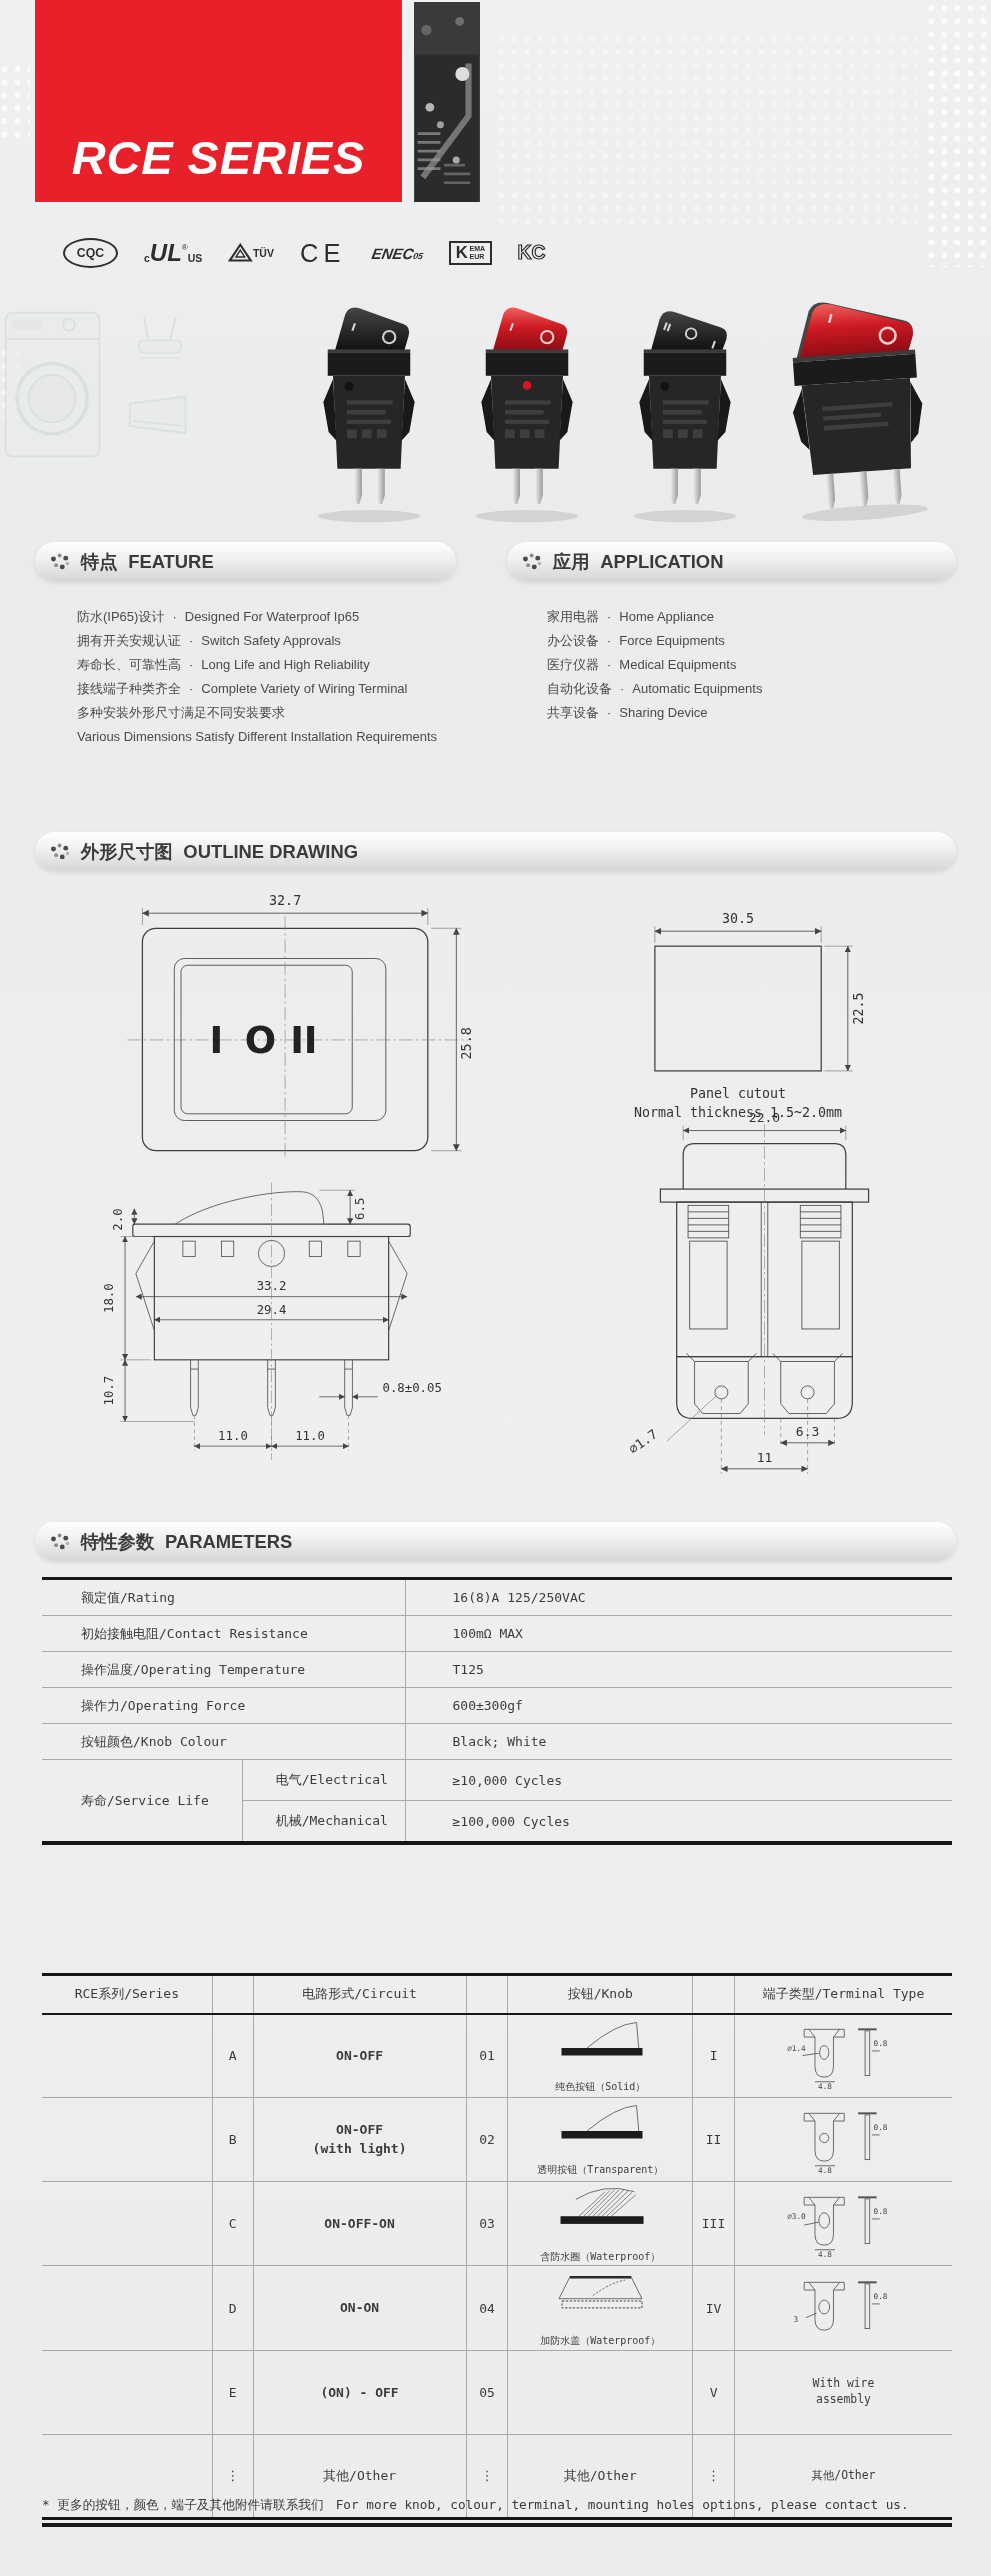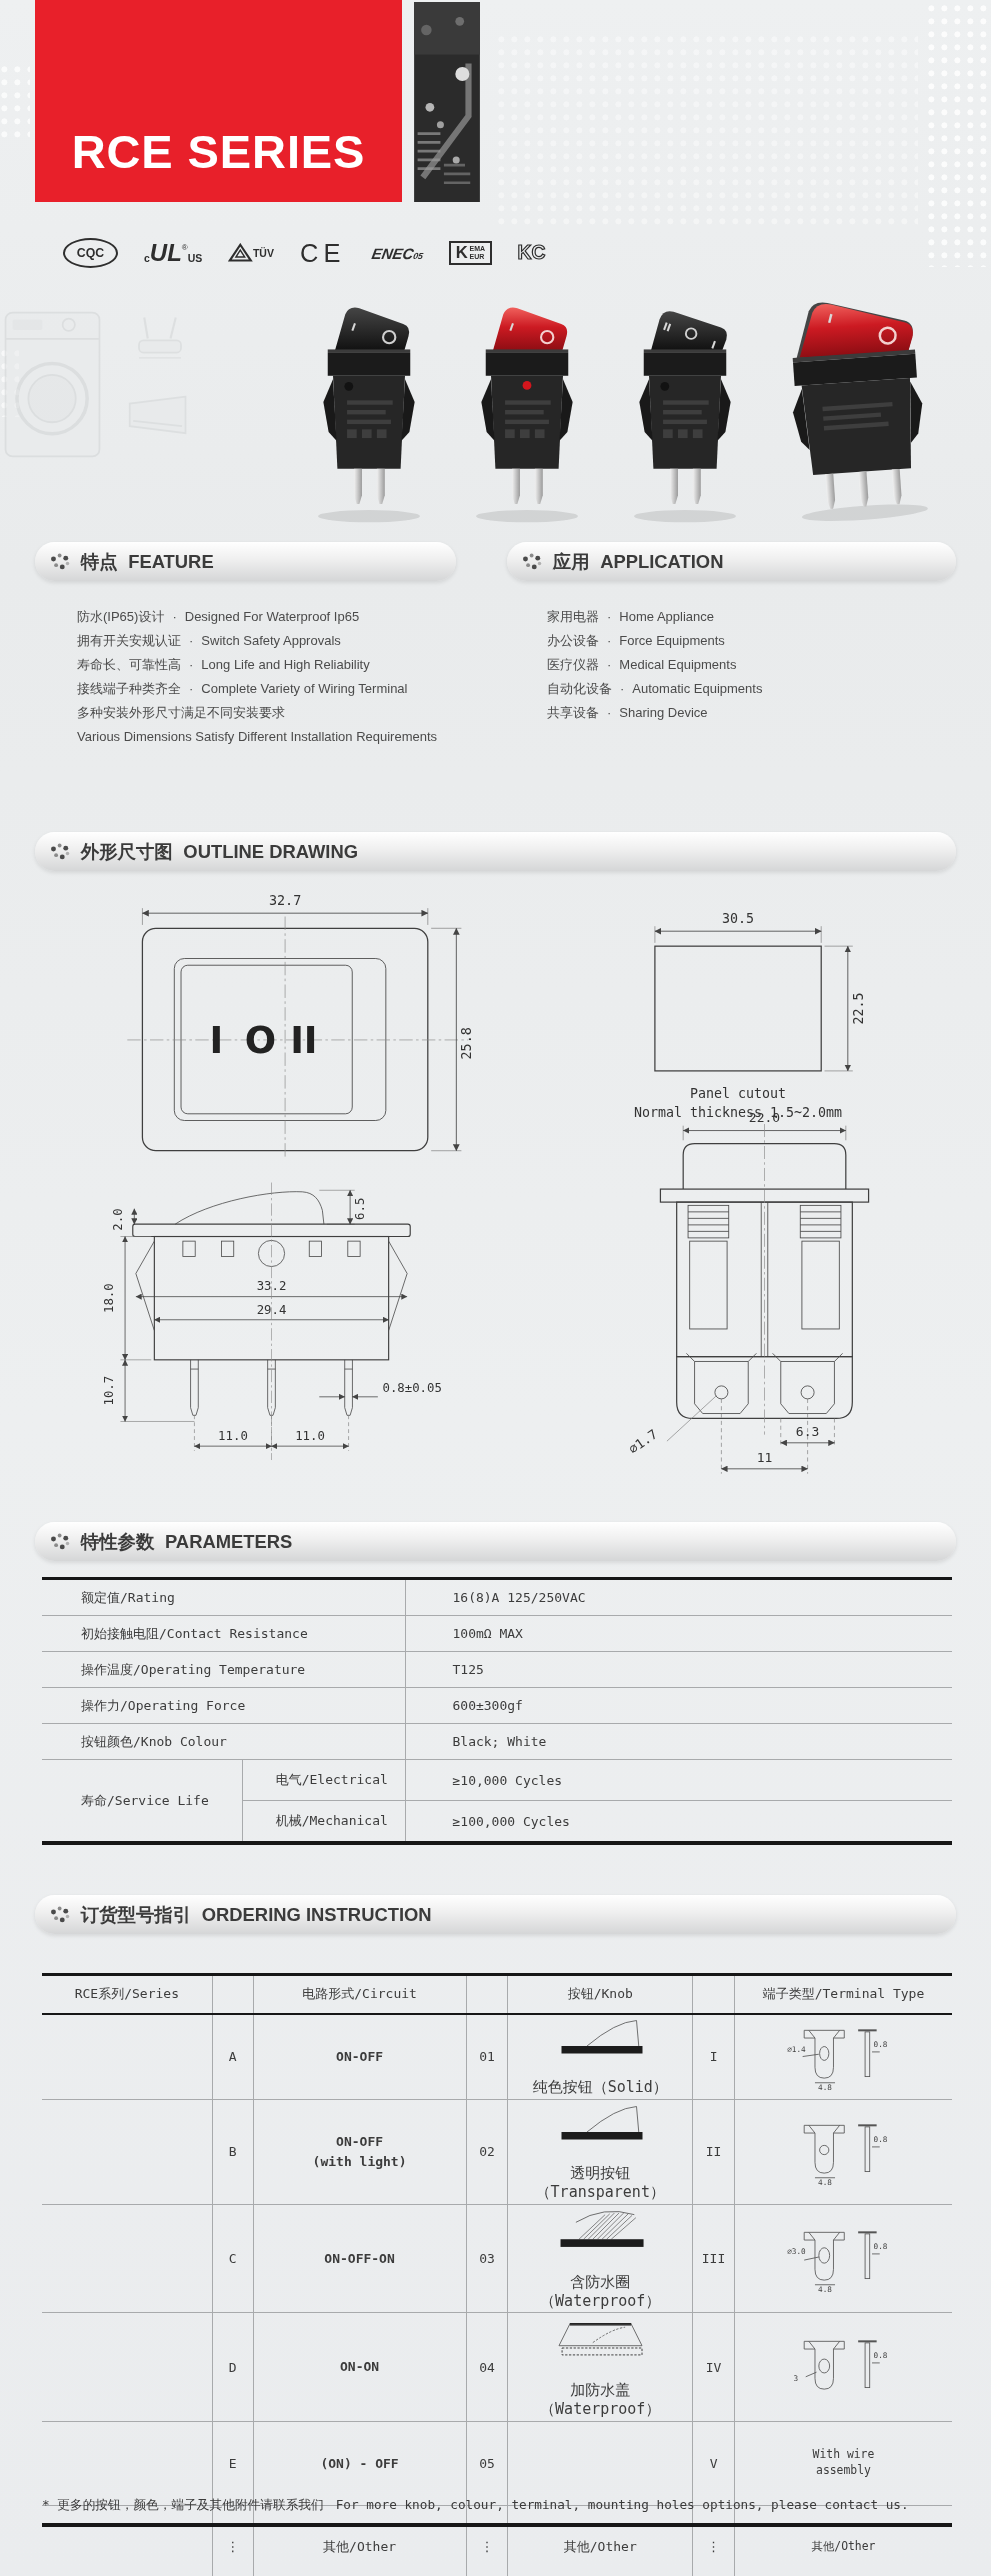--- a/index.html
+++ b/index.html
@@ -5,21 +5,21 @@
   html,body{margin:0;padding:0;background:#d9dbdc;}
   .page{position:relative;width:991px;height:2576px;margin:0 auto;overflow:hidden;
         background:linear-gradient(180deg,#eef0f1 0%,#e9ebec 22%,#edeff0 55%,#eaecee 100%);
         font-family:"Liberation Sans", sans-serif;color:#3c3c3c;}
   .abs{position:absolute;}
   
   .dots{background-image:radial-gradient(circle at 4.4px 4.4px, rgba(255,255,255,.9) 2.7px, rgba(255,255,255,0) 3.3px);
         background-size:13px 13px;}
   
   .banner{left:35px;top:0;width:367px;height:202px;display:flex;align-items:flex-end;justify-content:center;
-          padding-bottom:27px;box-sizing:border-box;}
+          padding-bottom:21px;box-sizing:border-box;font-style:italic;}
   .banner h1{margin:0;font-size:47px;font-weight:bold;color:#fff;letter-spacing:0.9px;line-height:1;}
   .cert-row{left:63px;top:219px;height:68px;display:flex;align-items:center;gap:26px;color:#2e2e2e;}
   .cqc{border:2.2px solid #2e2e2e;border-radius:50%;width:51px;height:26px;display:flex;align-items:center;
        justify-content:center;font-weight:bold;font-size:12.3px;}
   .ulwrap{display:flex;align-items:flex-end;font-weight:bold;}
   .ulwrap .sm{font-size:10.5px;line-height:1;}
   .ulwrap .big{font-size:24px;line-height:.85;font-style:italic;}
   .ulwrap .reg{font-size:8px;align-self:flex-start;font-weight:normal;}
   .tuv{display:flex;flex-direction:row;align-items:center;font-weight:bold;font-size:10.5px;line-height:1;}
   .ce{font-size:25.4px;letter-spacing:5.3px;font-weight:500;}
@@ -62,21 +62,21 @@
   .ptable .svcl{padding-left:39px;border-right:0.9px solid #a8aaac;}
   .ptable .svcs{padding-left:33px;border-right:0.9px solid #a8aaac;}
   
   .otable{width:100%;border-collapse:collapse;border-top:3.5px solid #161616;border-bottom:3.5px solid #161616;
           font-family:"DejaVu Sans Mono", monospace;color:#3c3c3c;table-layout:fixed;}
   .otable td{border-top:0.9px solid #a8aaac;text-align:center;vertical-align:middle;padding:1.8px;}
   .otable td + td{border-left:0.9px solid #a8aaac;}
   .otable tr.hdr td{height:33px;border-top:none;border-bottom:2.6px solid #161616;font-size:13px;}
   .otable tr.brow td{height:79px;font-size:13px;}
   .circ{font-weight:bold;font-size:13px;line-height:1.5;}
-  .kcap{font-size:15px;margin-top:17px;}
+  .kcap{font-size:10px;margin-top:17px;}
   .tnote{font-size:11.4px;width:97px;margin:15px auto;line-height:1.4;}
   .vdots{font-size:14px;letter-spacing:0;}
   
   .footer{left:42px;top:2490px;width:910px;border-bottom:4.4px solid #161616;padding:7px 0 8.8px;display:flex;
           gap:12px;font-family:"DejaVu Sans Mono", monospace;font-size:12.7px;color:#3a3a3a;box-sizing:border-box;}
 </style>
 </head>
 <body>
 
 <svg width="0" height="0" style="position:absolute">
@@ -479,32 +479,20 @@
         <td class="valcell">≥10,000 Cycles</td>
       </tr>
       <tr class="svc">
         <td class="svcs">机械/Mechanical</td>
         <td class="valcell">≥100,000 Cycles</td>
       </tr>
     </tbody>
       </table>
   </div>
 
-  <div class="abs pill" style="left:35px;top:1895px;width:921px;">
-    <svg width="23" height="19.3" viewBox="0 0 26 22">
-        <circle cx="5" cy="8" r="2.8" fill="#4a4a4a"></circle>
-        <circle cx="12" cy="4" r="2.2" fill="#8a8a8a"></circle>
-        <circle cx="19" cy="7" r="2.8" fill="#4a4a4a"></circle>
-        <circle cx="8" cy="15" r="2.2" fill="#8a8a8a"></circle>
-        <circle cx="15" cy="17" r="2.8" fill="#4a4a4a"></circle>
-        <circle cx="21" cy="13" r="2" fill="#b0b0b0"></circle>
-      </svg>
-    <span>订货型号指引</span>
-    <span class="en">ORDERING INSTRUCTION</span>
-  </div>
 
   <div class="abs" style="left:42px;top:1973px;width:910px;">
     <table class="otable">
       <colgroup>
           <col style="width:18.7%">
           <col style="width:4.5%">
           <col style="width:23.4%">
           <col style="width:4.6%">
           <col style="width:20.3%">
           <col style="width:4.6%">

